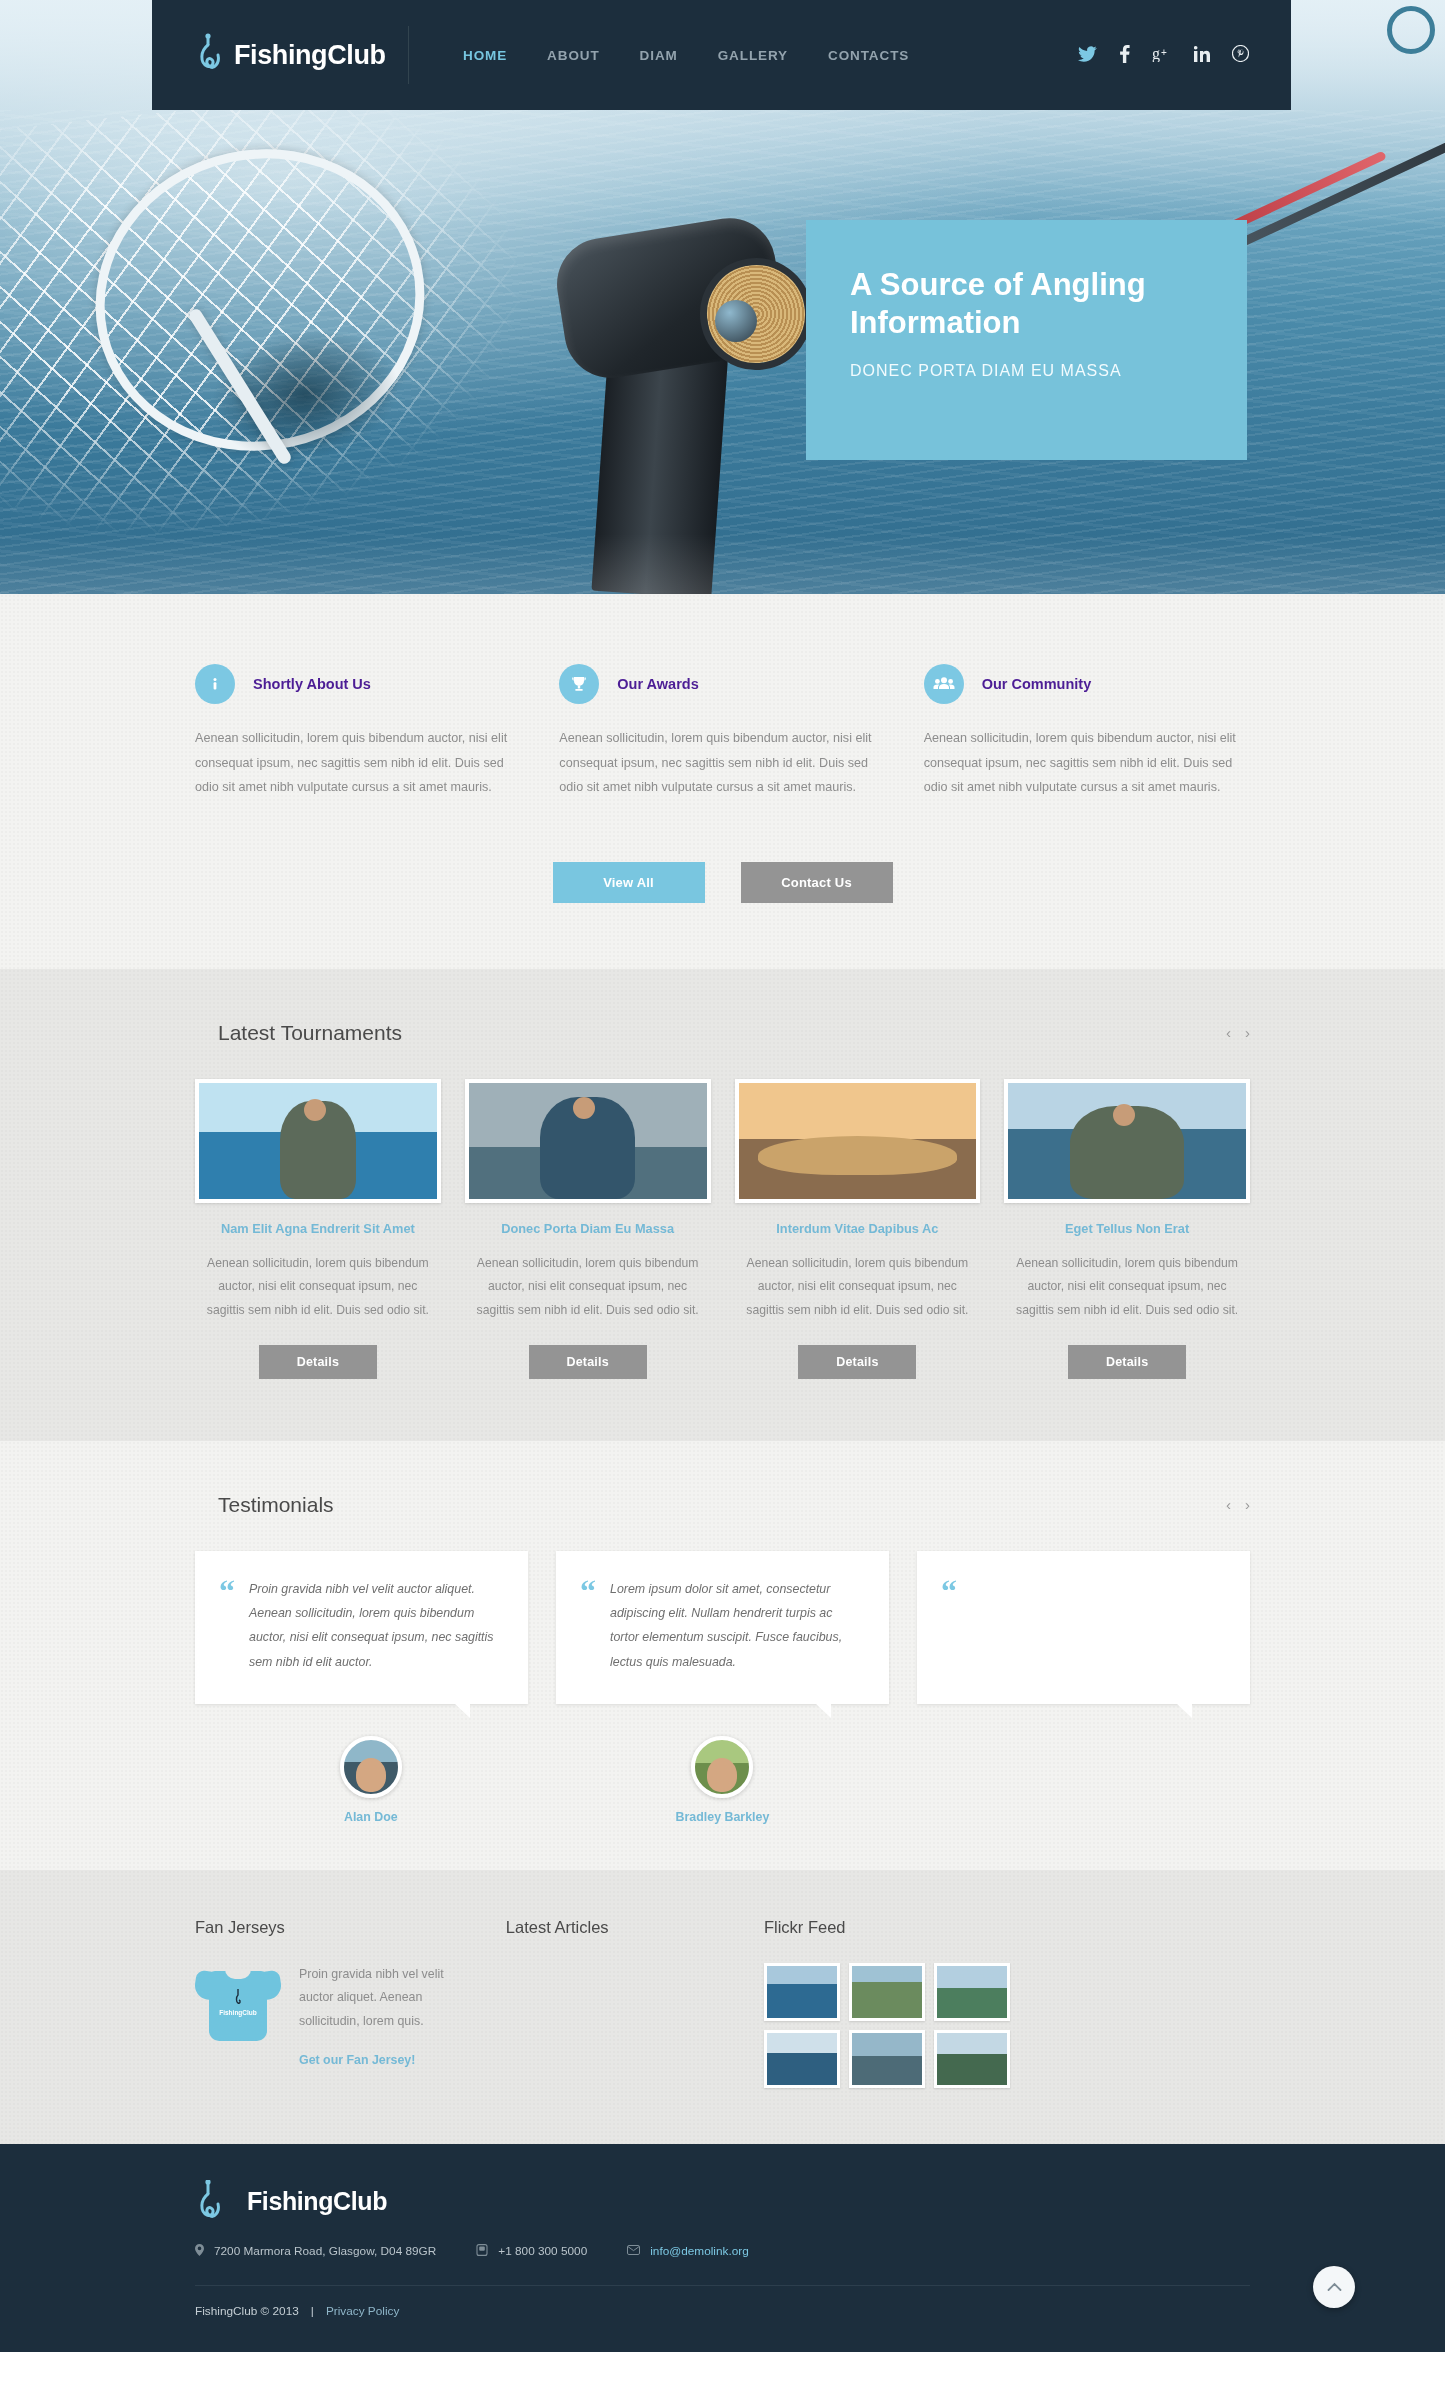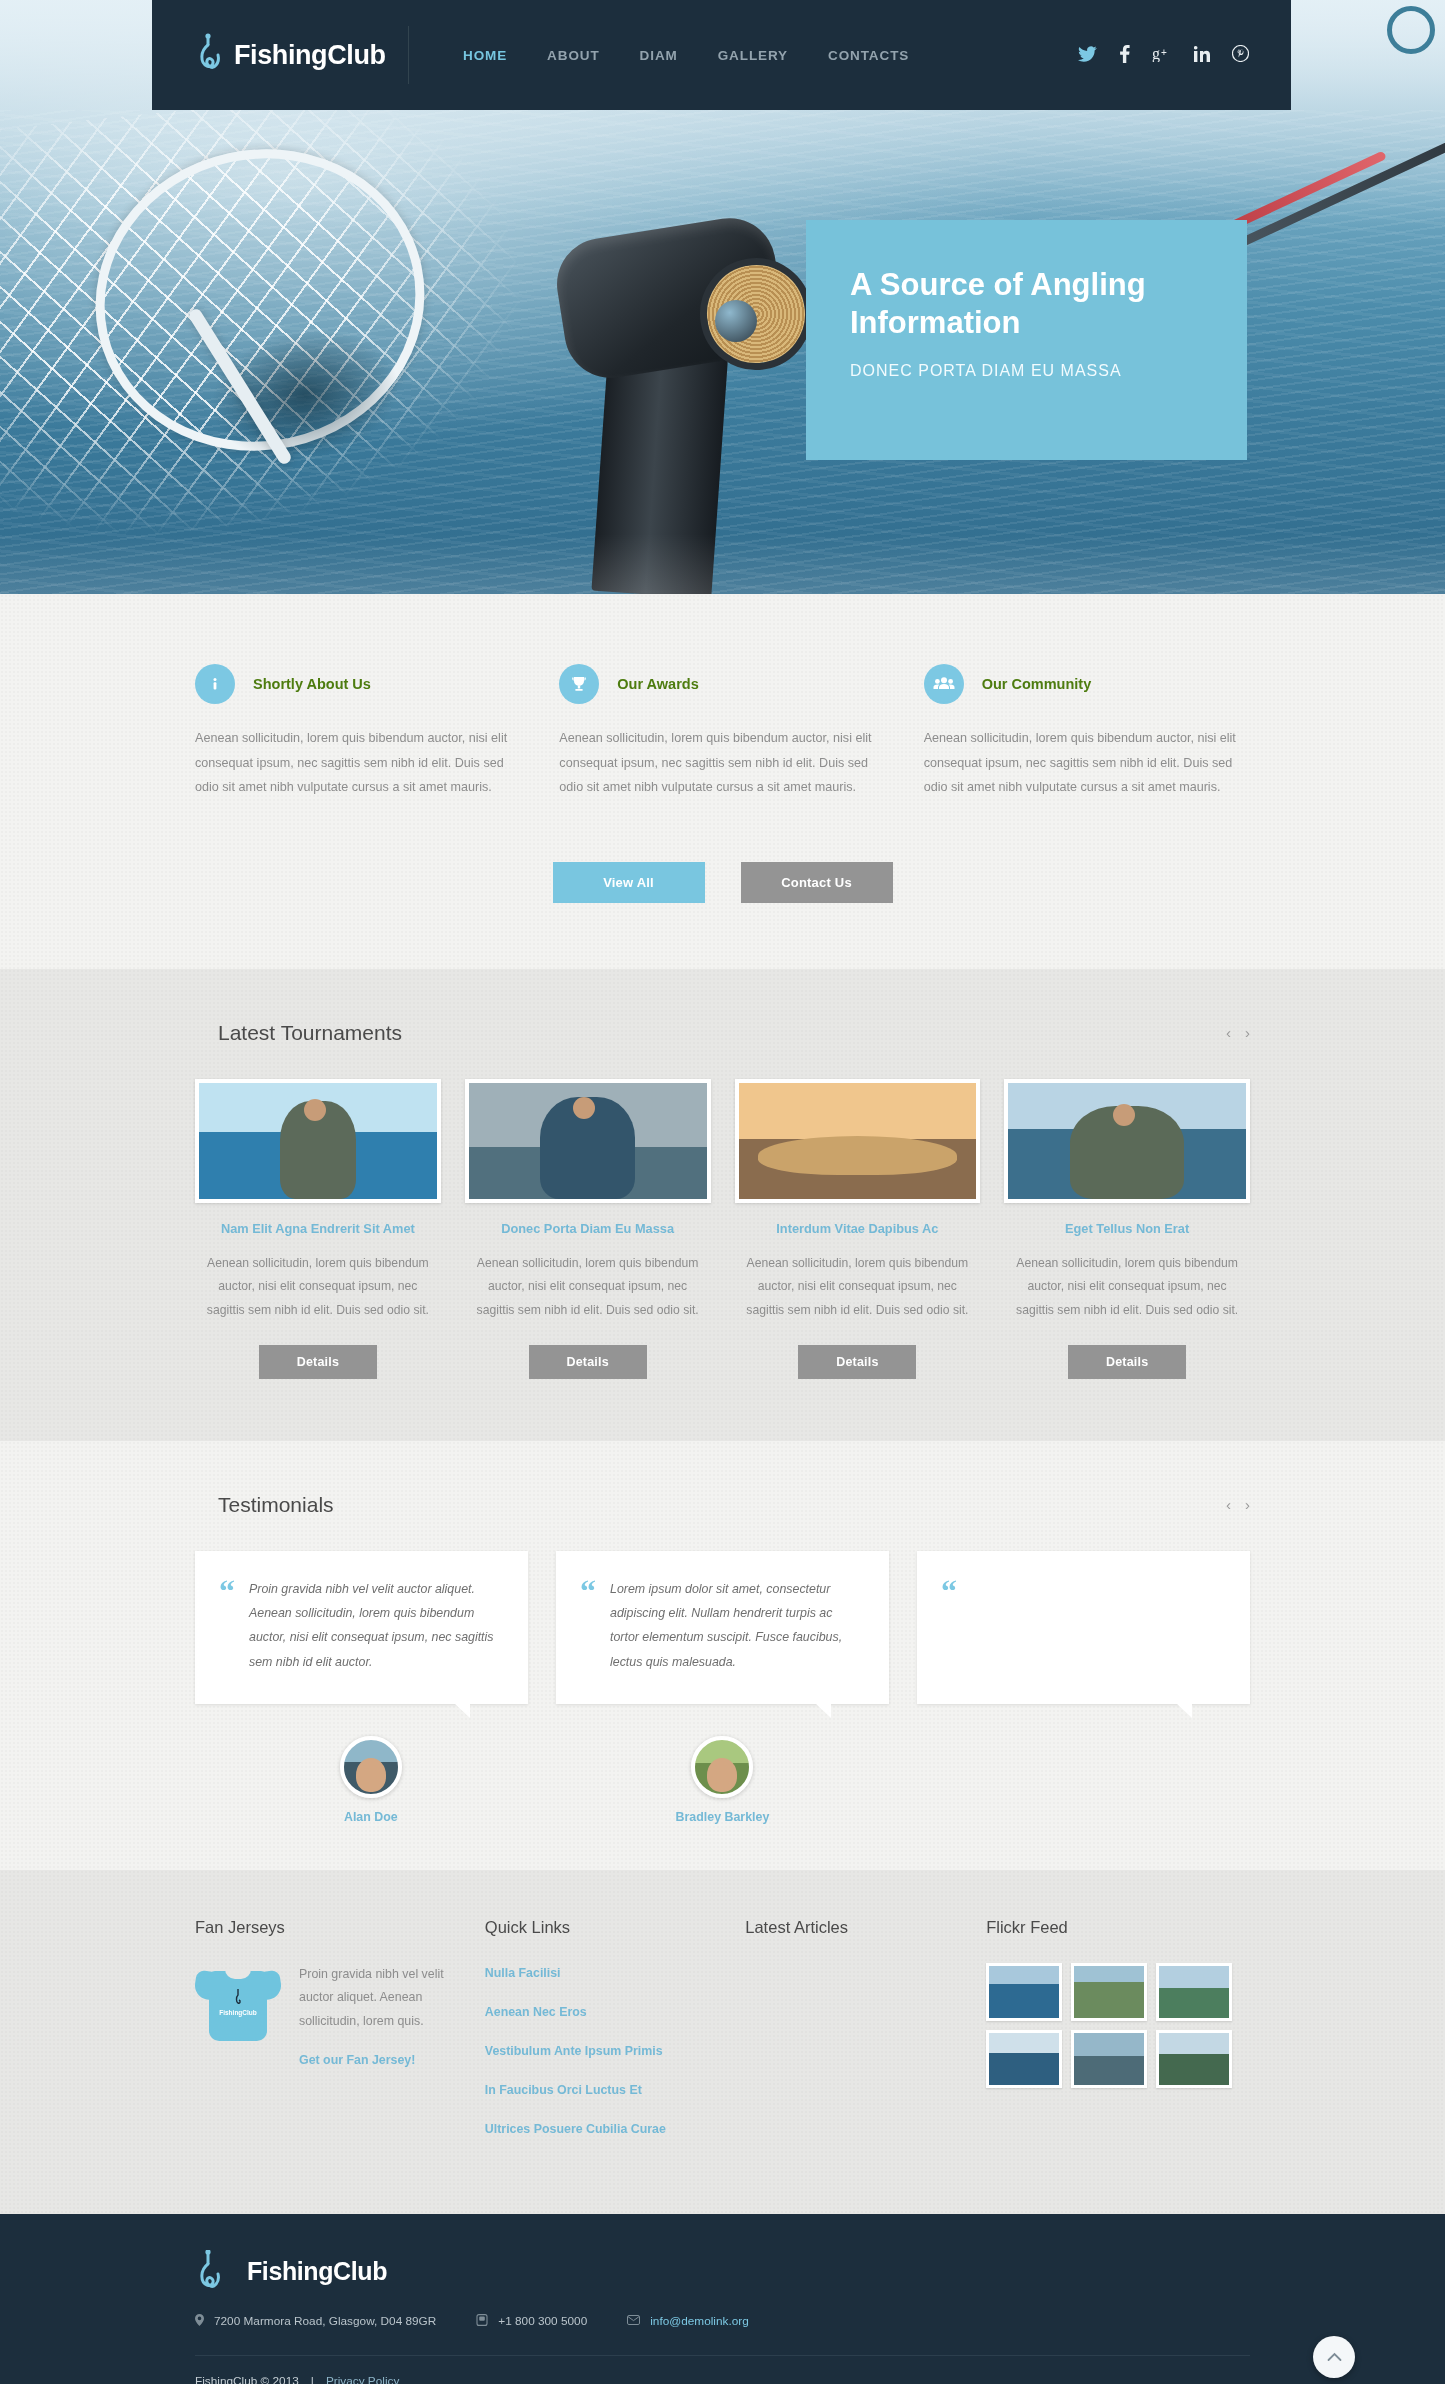--- a/index.html
+++ b/index.html
@@ -140,21 +140,21 @@
   }
   .wrap { width: 1139px; margin: 0 auto; padding: 0 42px; position: relative; }
   .feat-row { display: flex; gap: 38px; }
   .feat { width: 33.33%; }
   .feat-head { display: flex; align-items: center; gap: 18px; }
   .feat-ic {
     width: 40px; height: 40px; border-radius: 50%; background: #7cc8e3;
     color: #fff; display: flex; align-items: center; justify-content: center;
     font-size: 19px; flex: 0 0 40px;
   }
-  .feat-head h3 { font-size: 14.5px; color: #4d7c0f; font-weight: bold; }
+  .feat-head h3 { font-size: 14.5px; color: #4c1d95; font-weight: bold; }
   .feat p { margin-top: 22px; font-size: 12.6px; line-height: 1.95; color: #8d8d8d; }
   .btn-row { display: flex; justify-content: center; gap: 36px; padding: 62px 0 66px; }
   .btn {
     border: none; color: #fff; font-size: 13px; font-weight: bold;
     padding: 13px 0; width: 152px; cursor: pointer; letter-spacing: .2px;
   }
   .btn.primary { background: #79c6e0; }
   .btn.grey { background: #949494; }
 
   
@@ -519,30 +519,20 @@
               </span>
               <span class="tag">FishingClub</span>
             </div>
             <div class="jersey-txt">
               <p>Proin gravida nibh vel velit auctor aliquet. Aenean sollicitudin, lorem quis.</p>
               <a href="#">Get our Fan Jersey!</a>
             </div>
           </div>
         </div>
 
-        <div class="wcol c2">
-          <h3>Quick Links</h3>
-          <ul class="linklist">
-            <li><a href="#">Nulla Facilisi</a></li>
-            <li><a href="#">Aenean Nec Eros</a></li>
-            <li><a href="#">Vestibulum Ante Ipsum Primis</a></li>
-            <li><a href="#">In Faucibus Orci Luctus Et</a></li>
-            <li><a href="#">Ultrices Posuere Cubilia Curae</a></li>
-          </ul>
-        </div>
 
         <div class="wcol c3">
           <h3>Latest Articles</h3>
         </div>
 
         <div class="wcol c4">
           <h3>Flickr Feed</h3>
           <div class="flickr">
             <div class="fl fl1"></div>
             <div class="fl fl2"></div>

